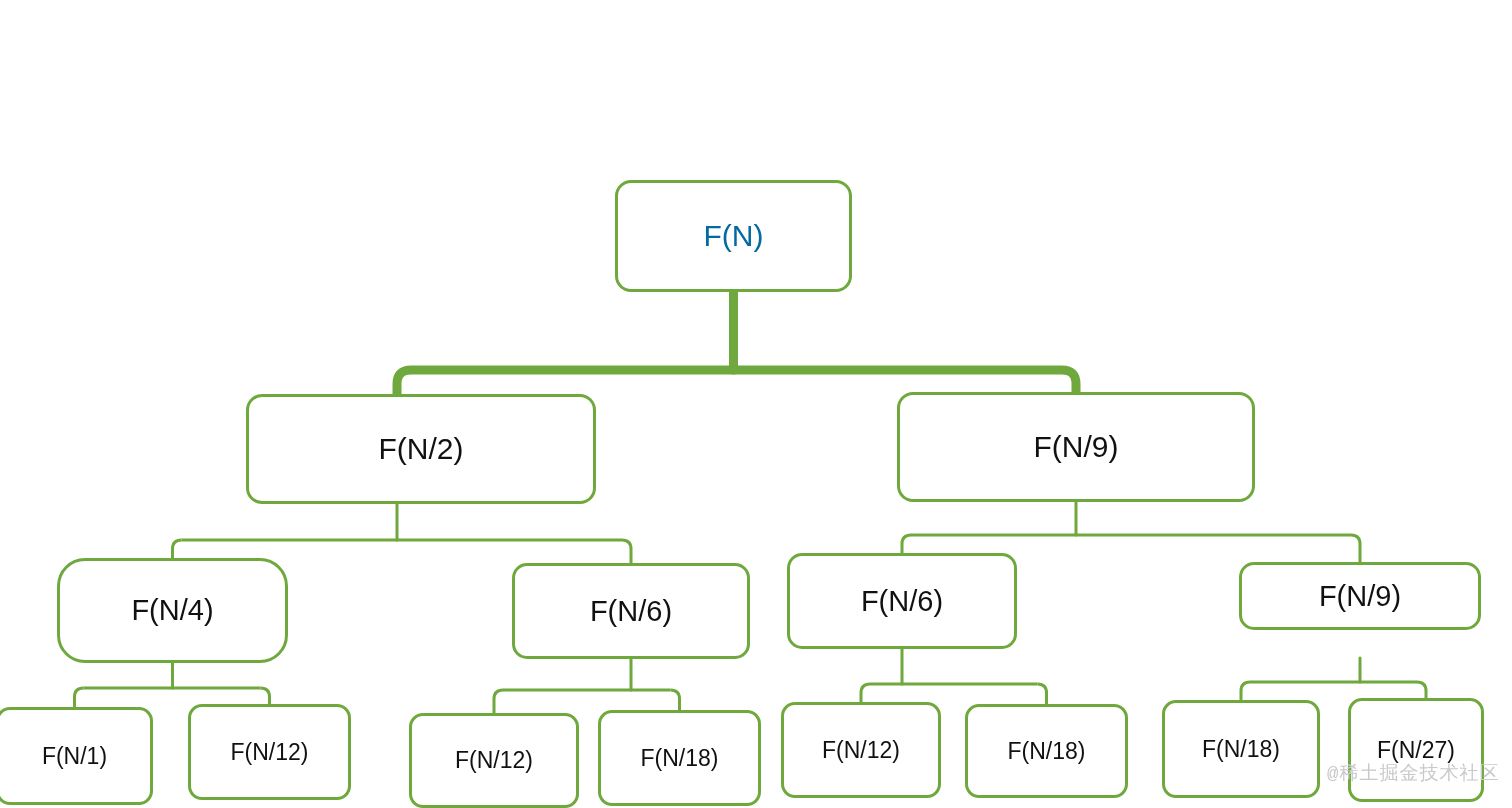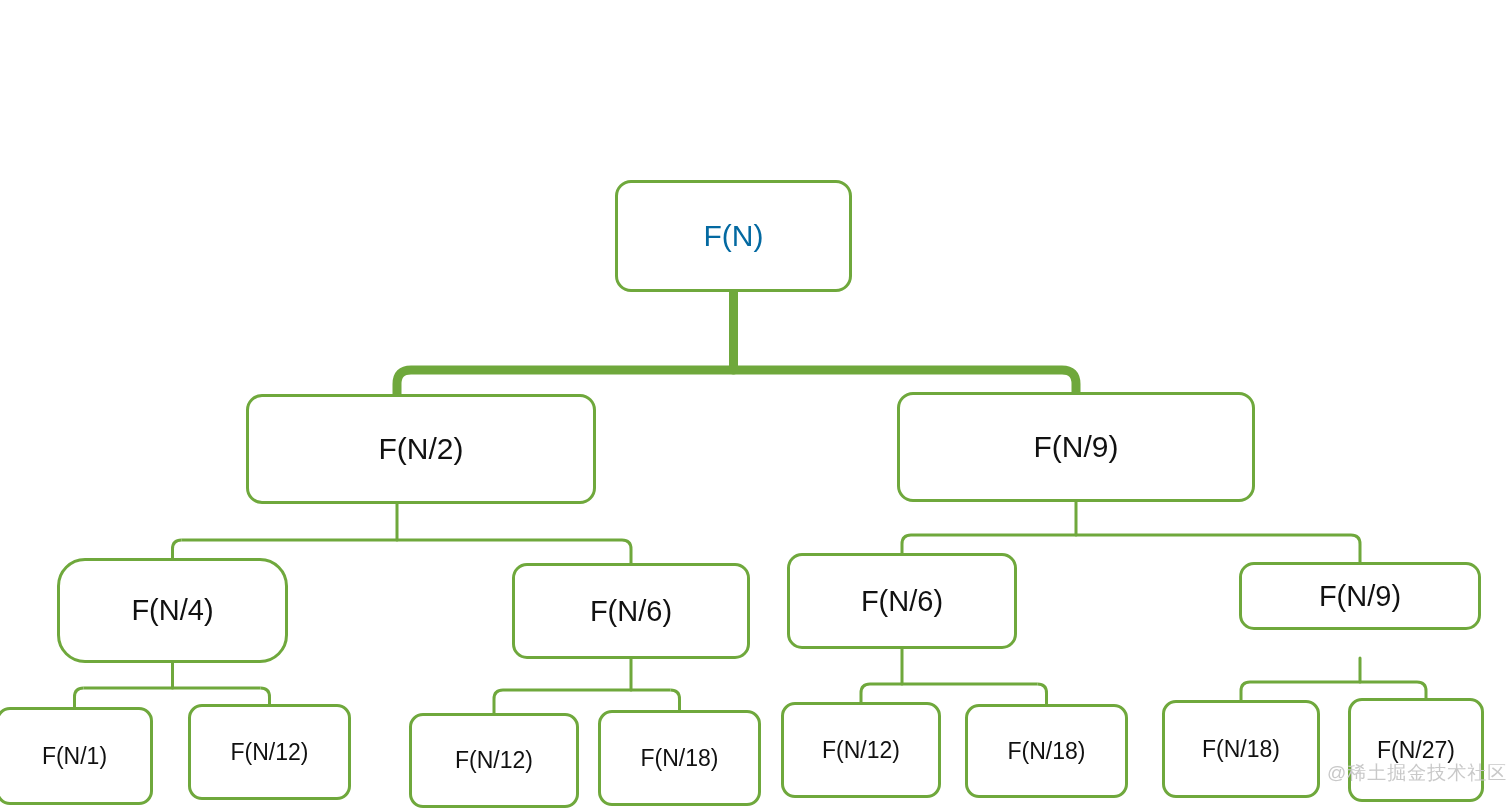--- a/index.html
+++ b/index.html
@@ -38,21 +38,21 @@
   }
   .node.lvl0 { font-size: 30px; border-width: 3px; border-radius: 16px; }
   .node.lvl1 { font-size: 30px; border-width: 3px; border-radius: 16px; }
   .node.lvl2 { font-size: 29px; border-width: 3px; border-radius: 15px; }
   .node.lvl3 { font-size: 23px; border-width: 3px; border-radius: 14px; }
   .watermark {
     position: absolute;
     color: #c9c9c9;
     font-size: 19px;
     letter-spacing: 1px;
-    font-family: Liberation Sans, sans-serif;
+    font-family: Liberation Mono, monospace;
     white-space: nowrap;
     user-select: none;
   }
 </style>
 </head>
 <body>
 
 <div id="canvas">
   <svg id="edges" viewBox="0 0 1512 808" xmlns="http://www.w3.org/2000/svg">
       <g>

